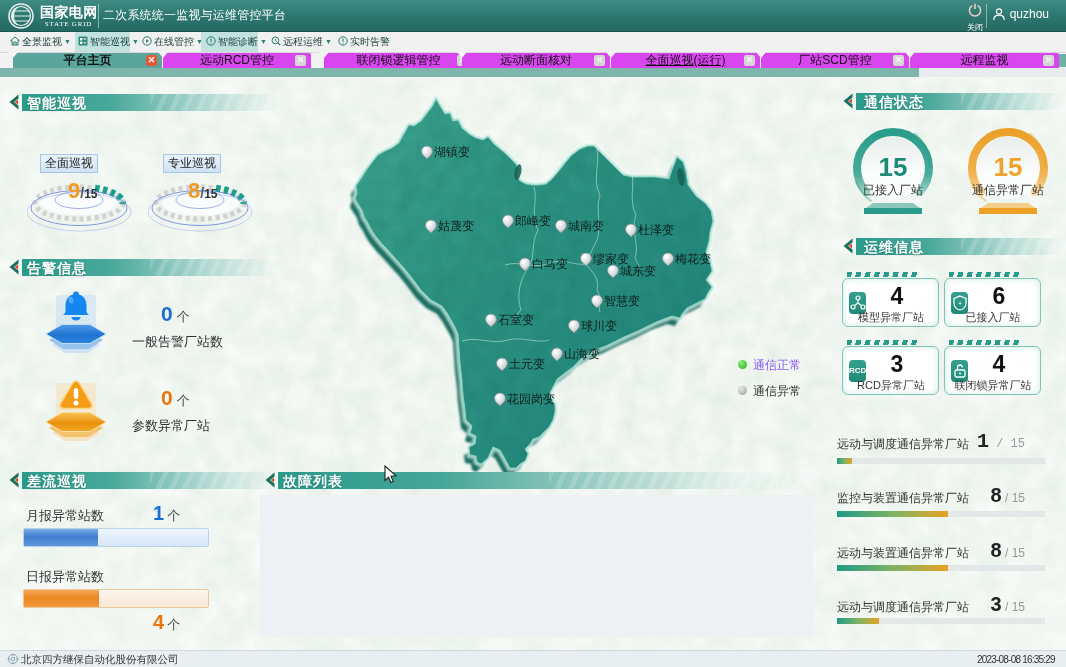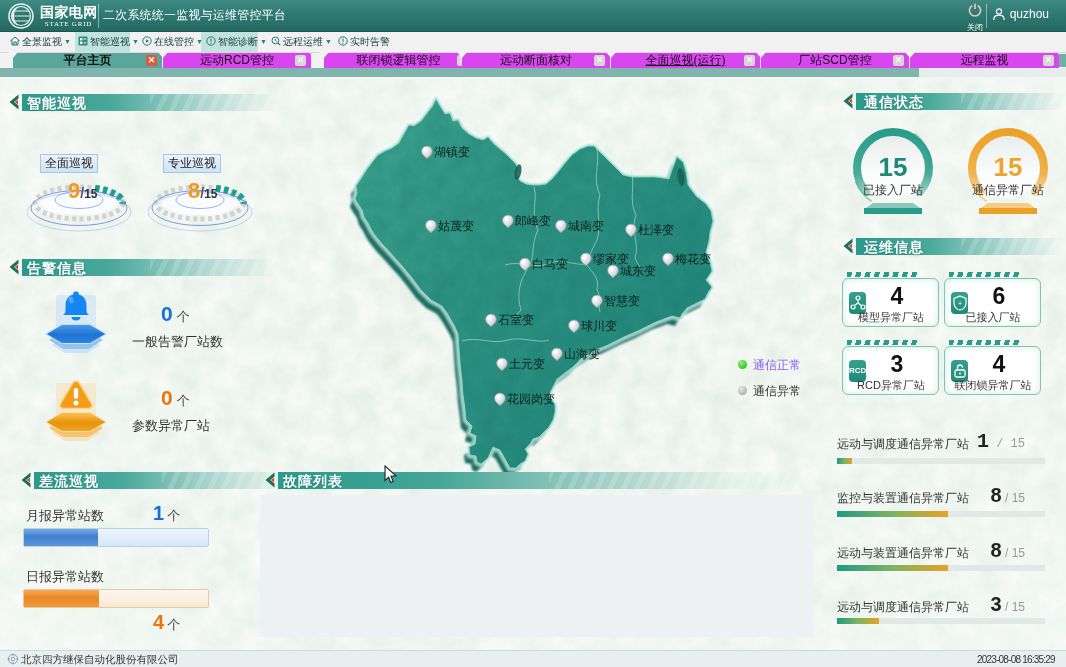--- a/index.html
+++ b/index.html
@@ -374,21 +374,21 @@
       <path d="M8 45 L24 35.5 L52 35.5 L68 45 L52 54.5 L24 54.5 Z" fill="url(#oplate)" stroke="#f8dca6" stroke-width="1"></path>
       <g>
         <path d="M38 4 C39.5 4 40.5 4.8 41.3 6.2 L53.5 26.5 C55 29.2 53.6 31.5 50.5 31.5 L25.5 31.5 C22.4 31.5 21 29.2 22.5 26.5 L34.7 6.2 C35.5 4.8 36.5 4 38 4 Z" fill="#f59c16" stroke="#fbd488" stroke-width="1.6"></path>
         <rect x="35.8" y="11" width="4.4" height="11" rx="2.2" fill="#fff"></rect>
         <circle cx="38" cy="26" r="2.5" fill="#fff"></circle>
       </g>
     </svg>
     <div class="anum" style="left:161px;top:307px;color:#ea750b;">0<span class="ge">个</span></div>
     <div class="alab" style="left:132px;top:338px;">参数异常厂站</div>
 
-    <div class="phead" style="left:34px;top:393px;width:256px;">
+    <div class="phead" style="left:22px;top:393px;width:256px;">
       <div class="bar"></div>
         <div class="t">差流巡视</div>
       <svg class="pic" width="12" height="16" viewBox="0 0 12 16">
           <path d="M10.5 0.5 L1.5 8 L10.5 15.5 L10.5 11.5 L6 8 L10.5 4.5 Z" fill="#1c6f5d"></path>
           <path d="M10 5.5 L6.8 8 L10 10.5 Z" fill="#e0482e"></path>
         </svg>
     </div>
     <div class="dlab" style="left:26px;top:428px;">月报异常站数</div>
     <div class="dnum" style="left:153px;top:423px;color:#1a6fd4;">1<span class="ge">个</span></div>
     <div class="dbar" style="left:23px;top:449px;width:184px;background:linear-gradient(180deg,#eef5fd,#d7e6f7);border:1px solid #b9d2ec;">

